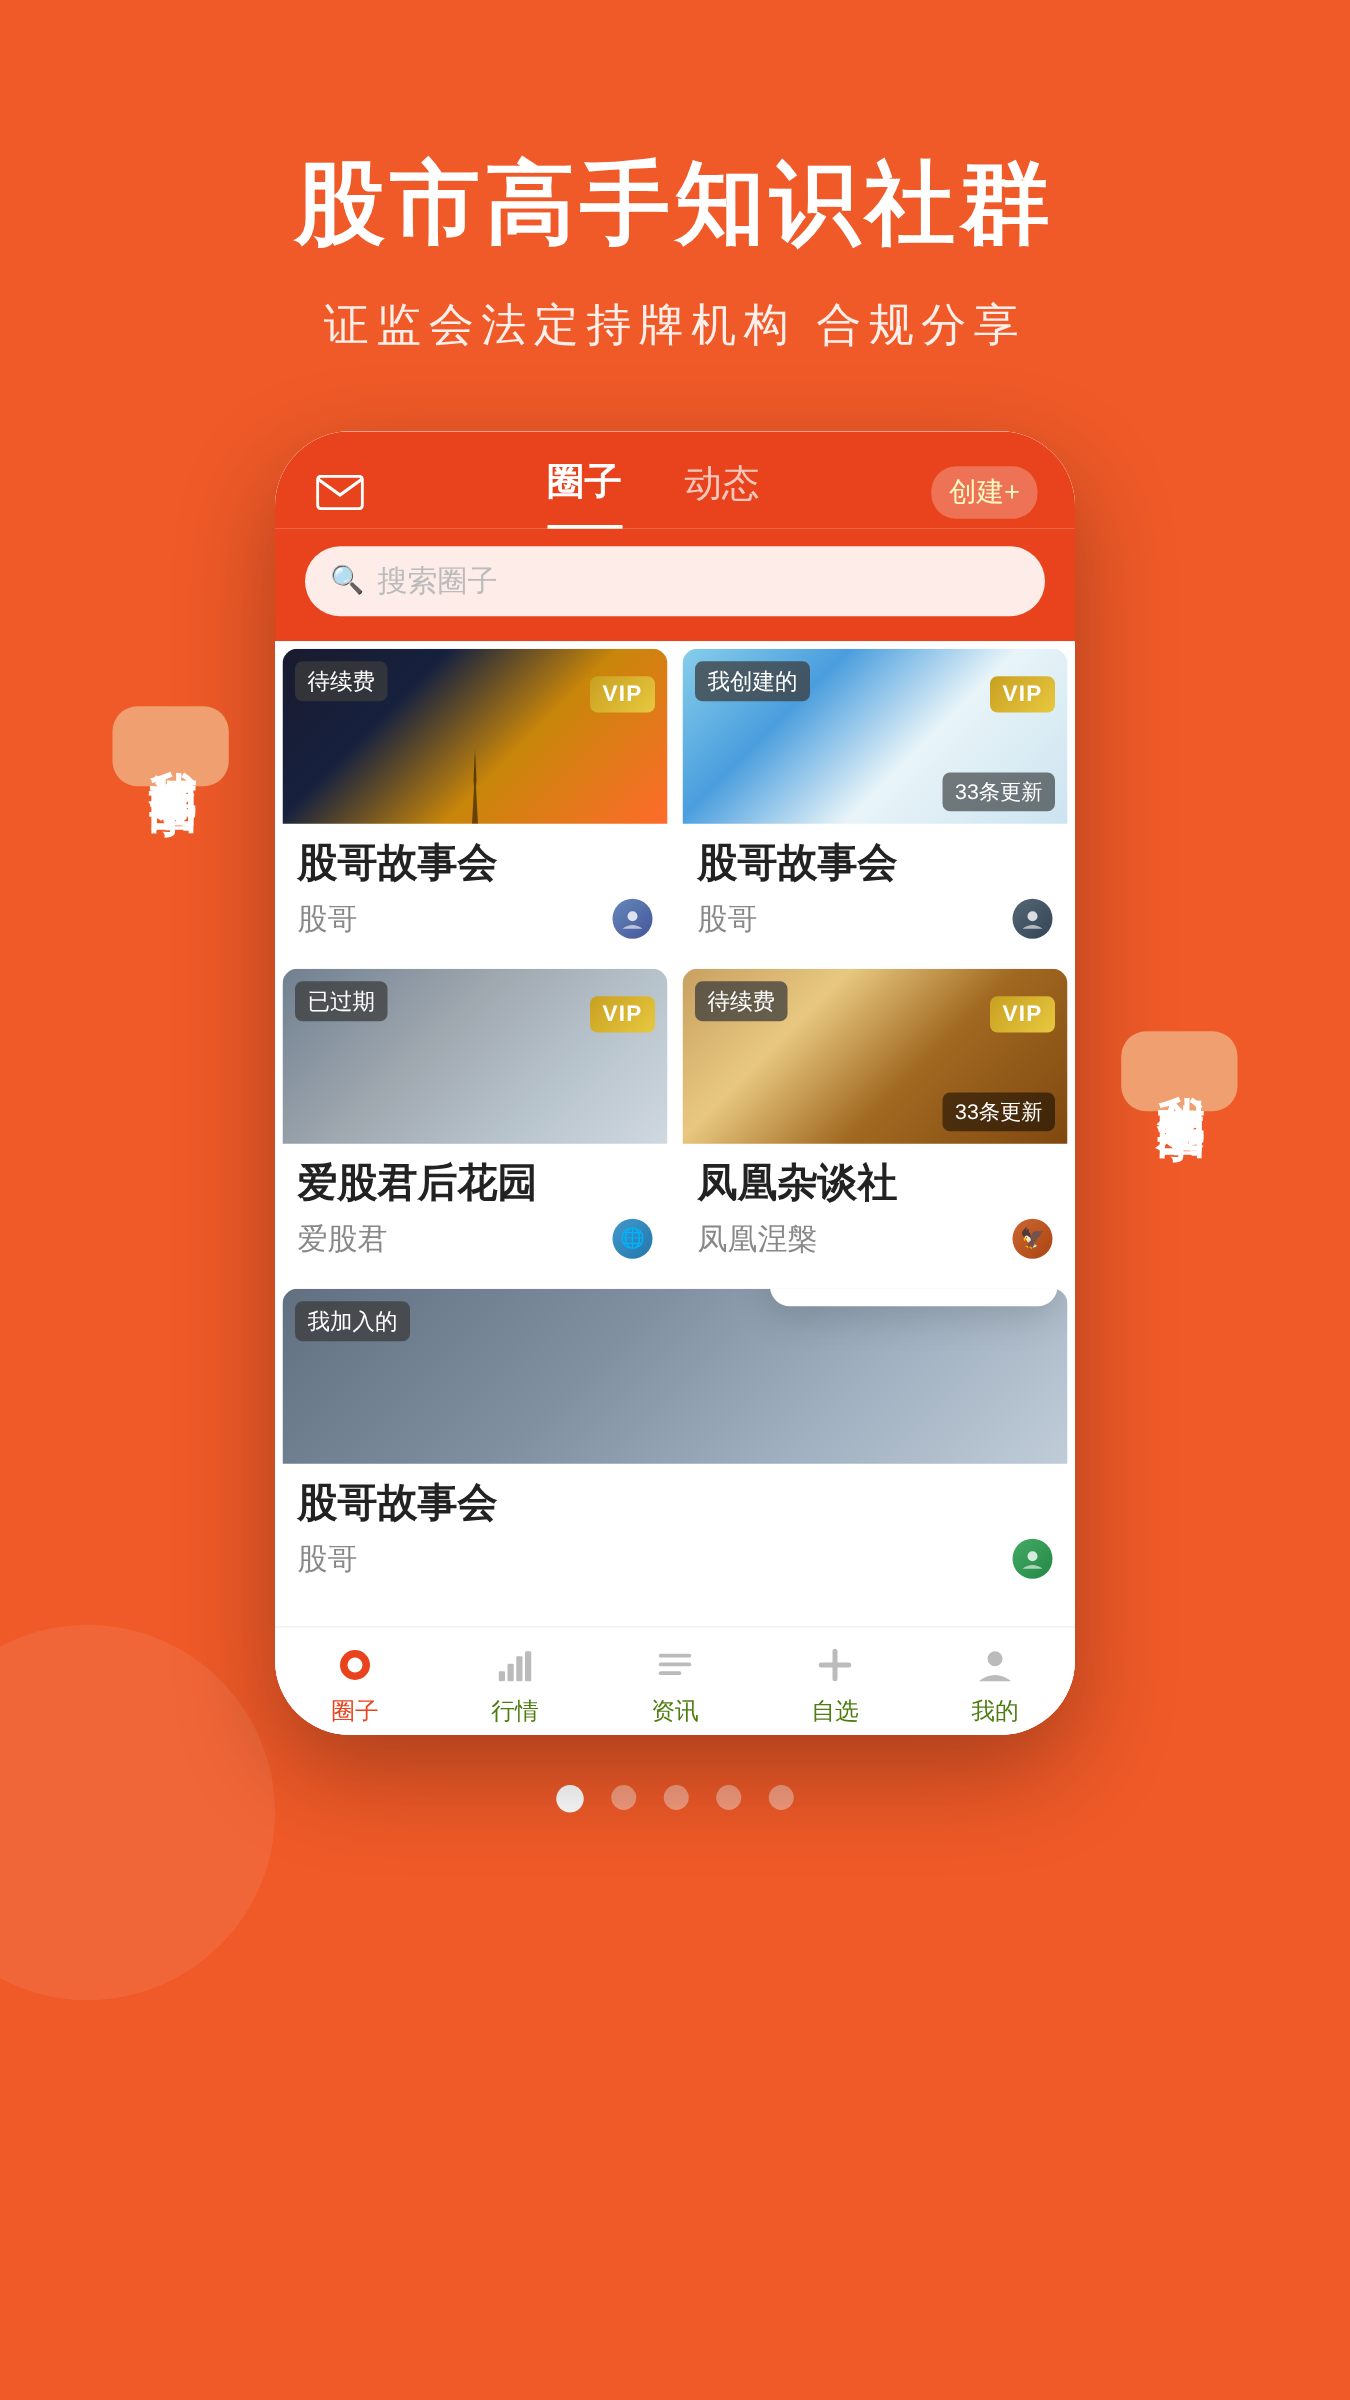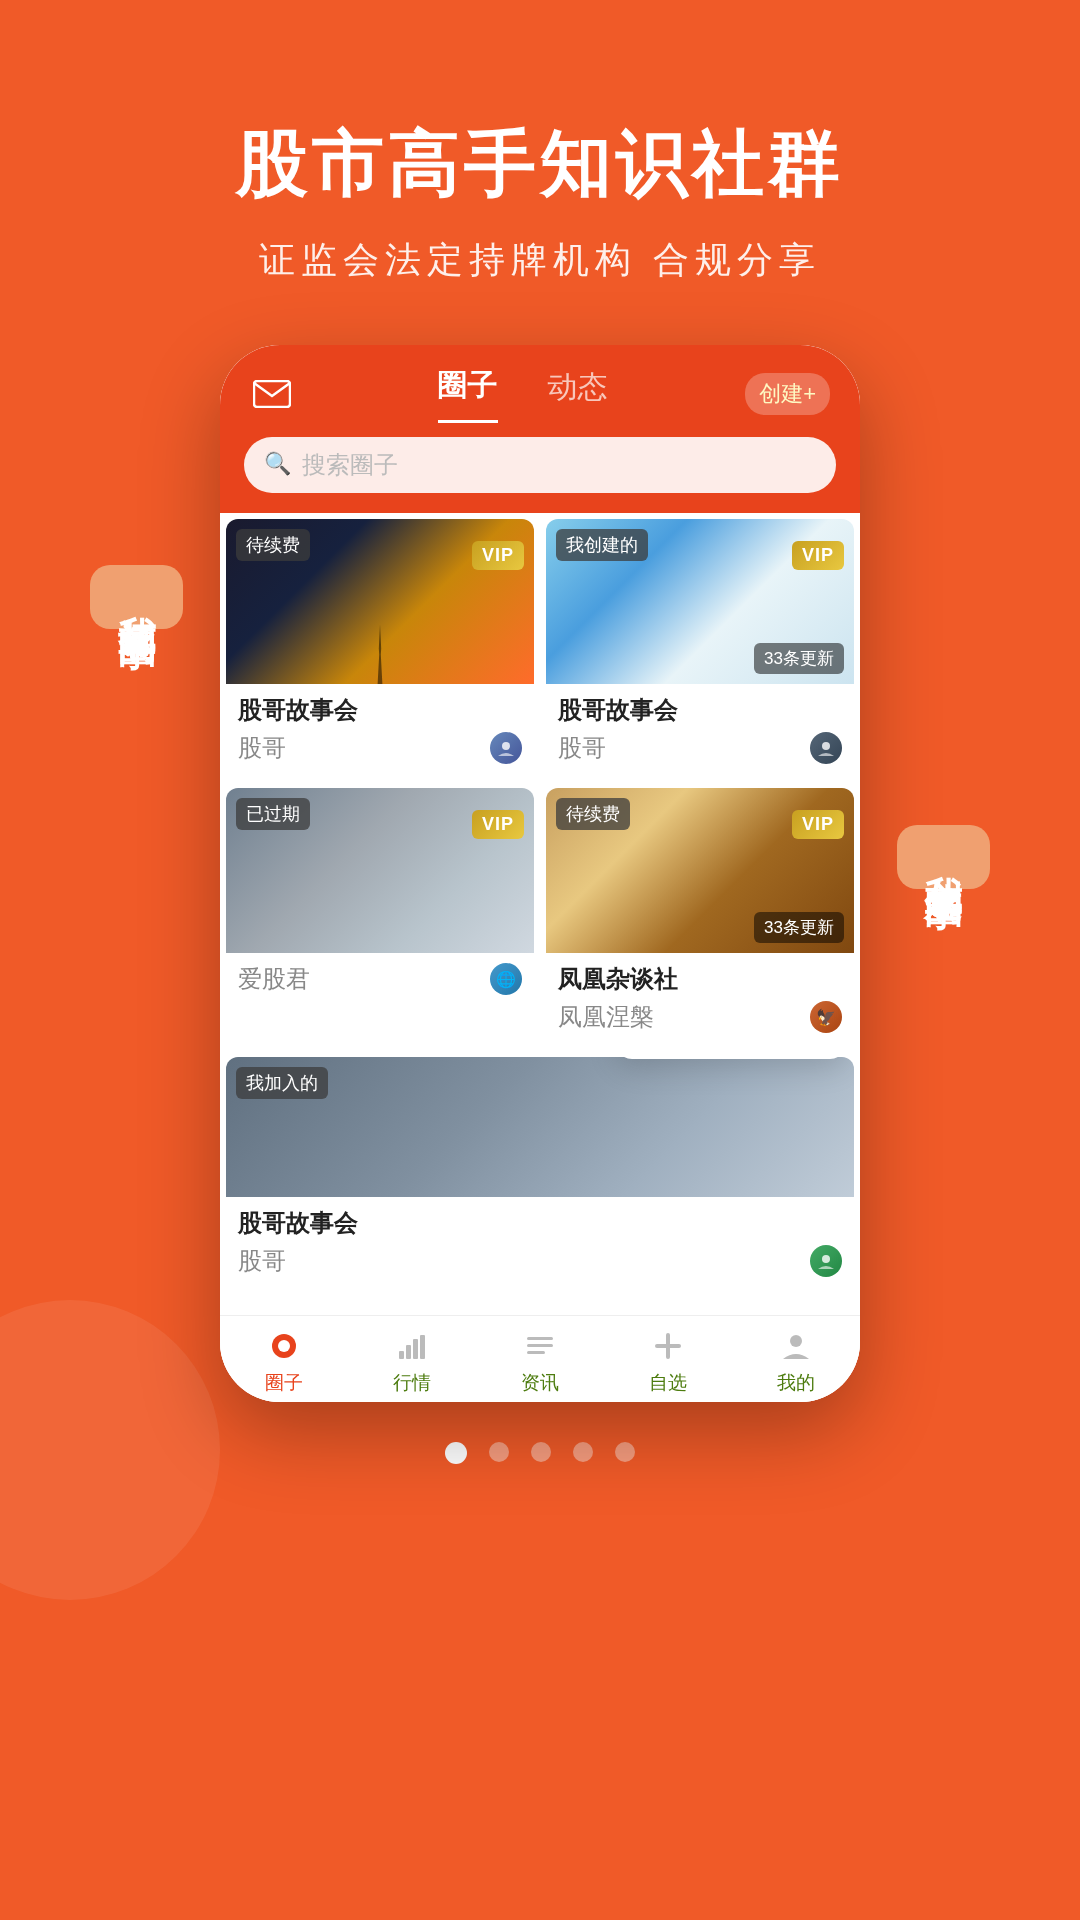--- a/index.html
+++ b/index.html
@@ -171,21 +171,21 @@
     }
 
     .card-item {
       background: #fff;
       margin: 6px;
       border-radius: 12px;
       overflow: hidden;
     }
     .card-image {
       width: 100%;
-      height: 165px;
+      height: 140px;
       position: relative;
       overflow: hidden;
     }
     
     .img-paris {
       background: linear-gradient(135deg, #1a1a2e 0%, #16213e 30%, #c8860a 60%, #ff6b2b 100%);
     }
     .img-mountain {
       background: linear-gradient(135deg, #87ceeb 0%, #4a9ede 30%, #e8f4f8 60%, #cce4f0 100%);
     }
@@ -253,21 +253,21 @@
       background: rgba(0,0,0,0.5);
       color: #fff;
       font-size: 17px;
       padding: 4px 10px;
       border-radius: 6px;
     }
     .card-info {
       padding: 10px 12px 12px;
     }
     .card-name {
-      font-size: 24px;
+      font-size: 32px;
       font-weight: 700;
       color: #222;
       margin-bottom: 6px;
     }
     .card-author-row {
       display: flex;
       align-items: center;
       justify-content: space-between;
     }
     .card-author {
@@ -452,20 +452,21 @@
             </div>
           </div>
         </div>
 
         <div class="card-item">
           <div class="card-image img-city1">
             <span class="card-badge expired">已过期</span>
             <span class="card-vip">VIP</span>
           </div>
           <div class="card-info">
+            <div class="card-name">爱股君后花园</div>
             <div class="card-author-row">
               <span class="card-author">爱股君</span>
               <div class="card-avatar globe">🌐</div>
             </div>
           </div>
         </div>
 
         <div class="card-item">
           <div class="card-image img-city2">
             <span class="card-badge pending">待续费</span>

